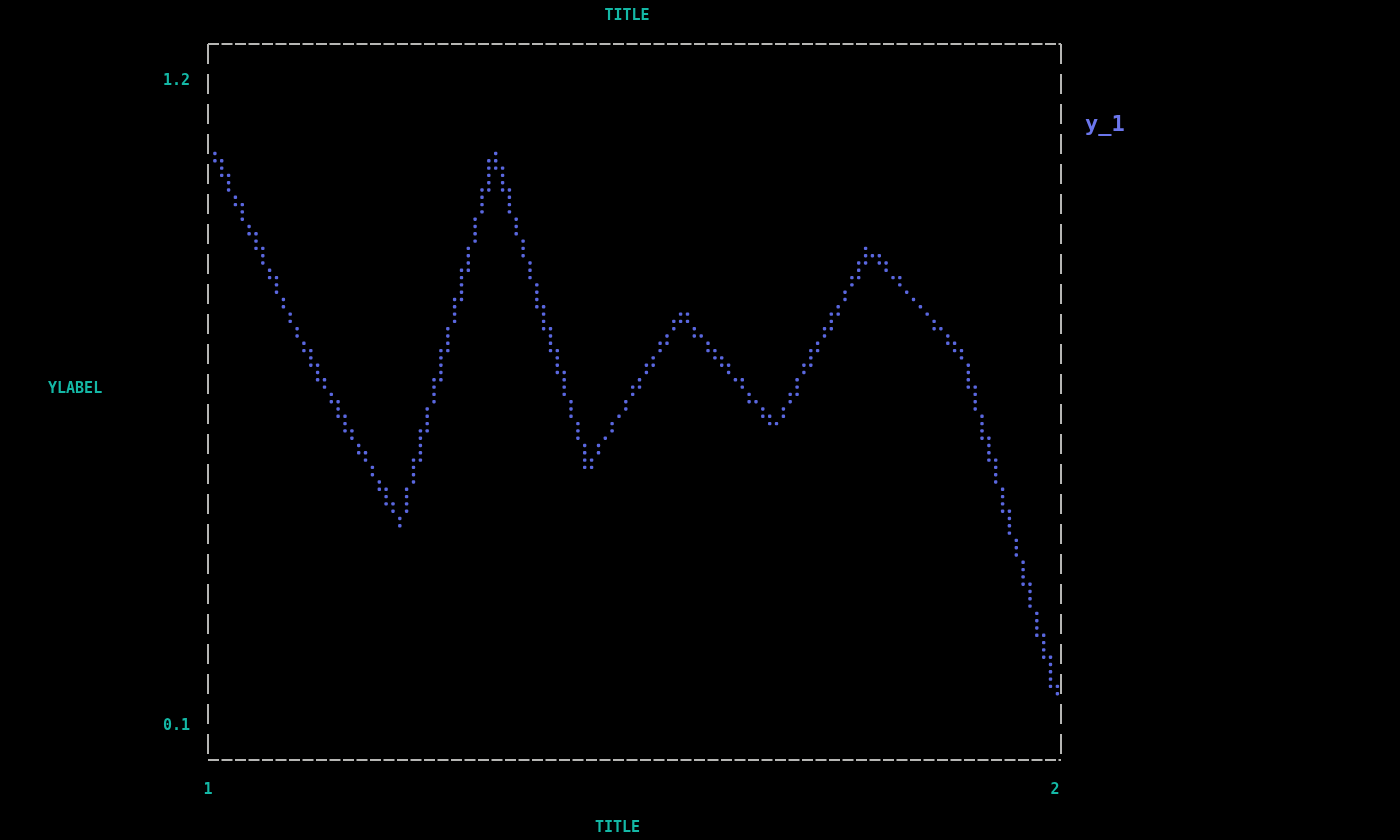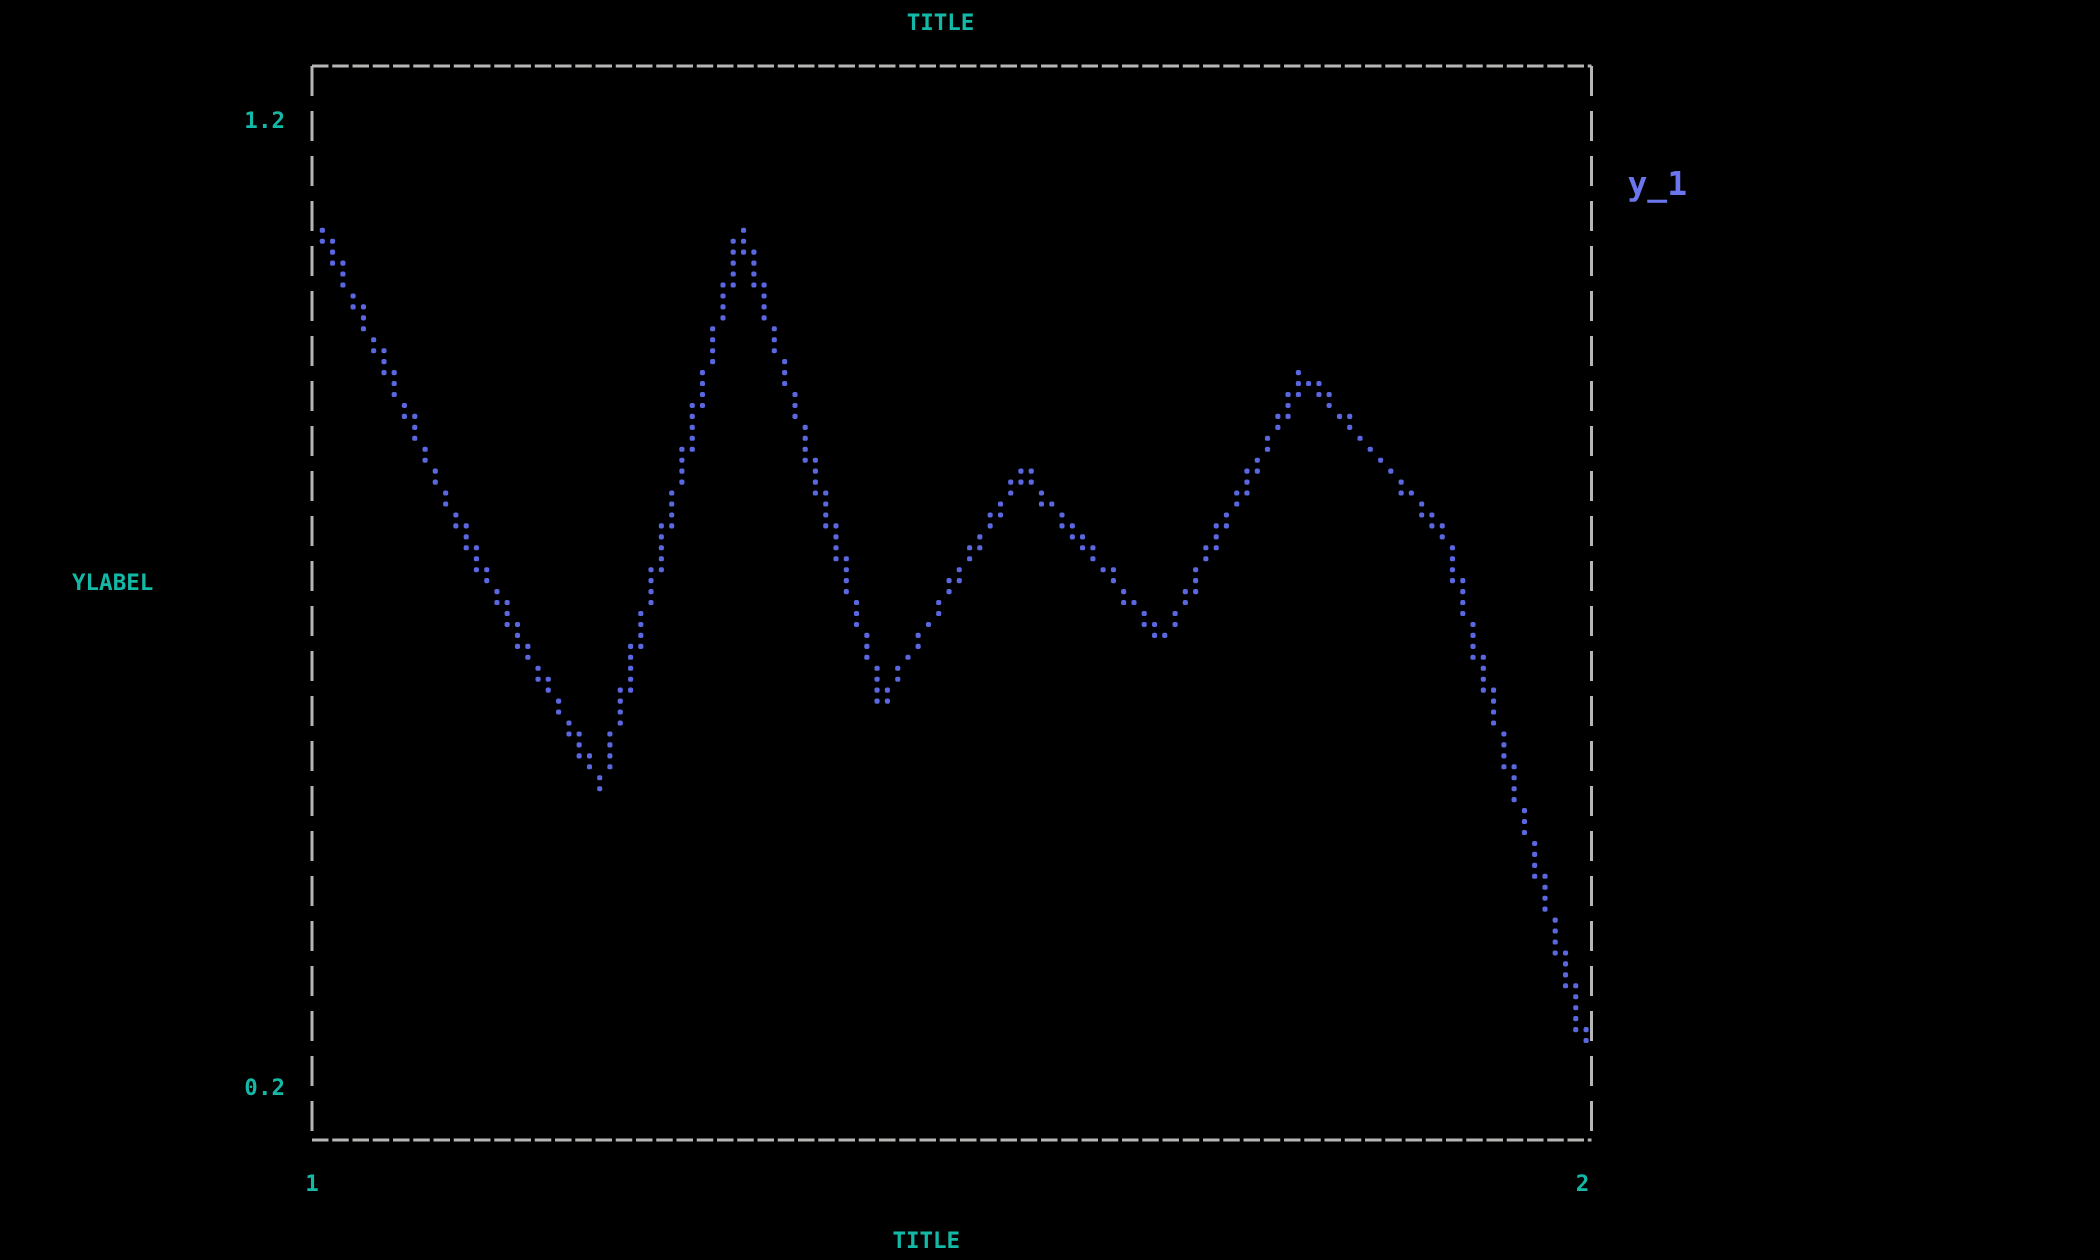--- a/index.html
+++ b/index.html
@@ -37,21 +37,21 @@
   }
 </style>
 </head>
 <body>
 
 <div id="screen">
 
   <div class="lbl center" style="left:207px; top:1px; width:840px;">TITLE</div>
 
   <div class="lbl right" style="left:90px; top:66px; width:100px;">1.2</div>
-  <div class="lbl right" style="left:90px; top:711px; width:100px;">0.2</div>
+  <div class="lbl right" style="left:90px; top:711px; width:100px;">0.1</div>
 
   <div class="lbl" style="left:48px; top:374px;text-align:center;">YLABEL</div>
 
   <div class="lbl center" style="left:194px; top:775px; width:28px;">1</div>
   <div class="lbl center" style="left:1035px; top:775px; width:40px;">2</div>
 
   <div class="lbl center" style="left:190px; top:813px; width:855px;">TITLE</div>
 
   <div class="legend" style="left: 1085px; top: 68px; color: rgb(107, 118, 236); margin-top: 42px;">y_1</div>
 

